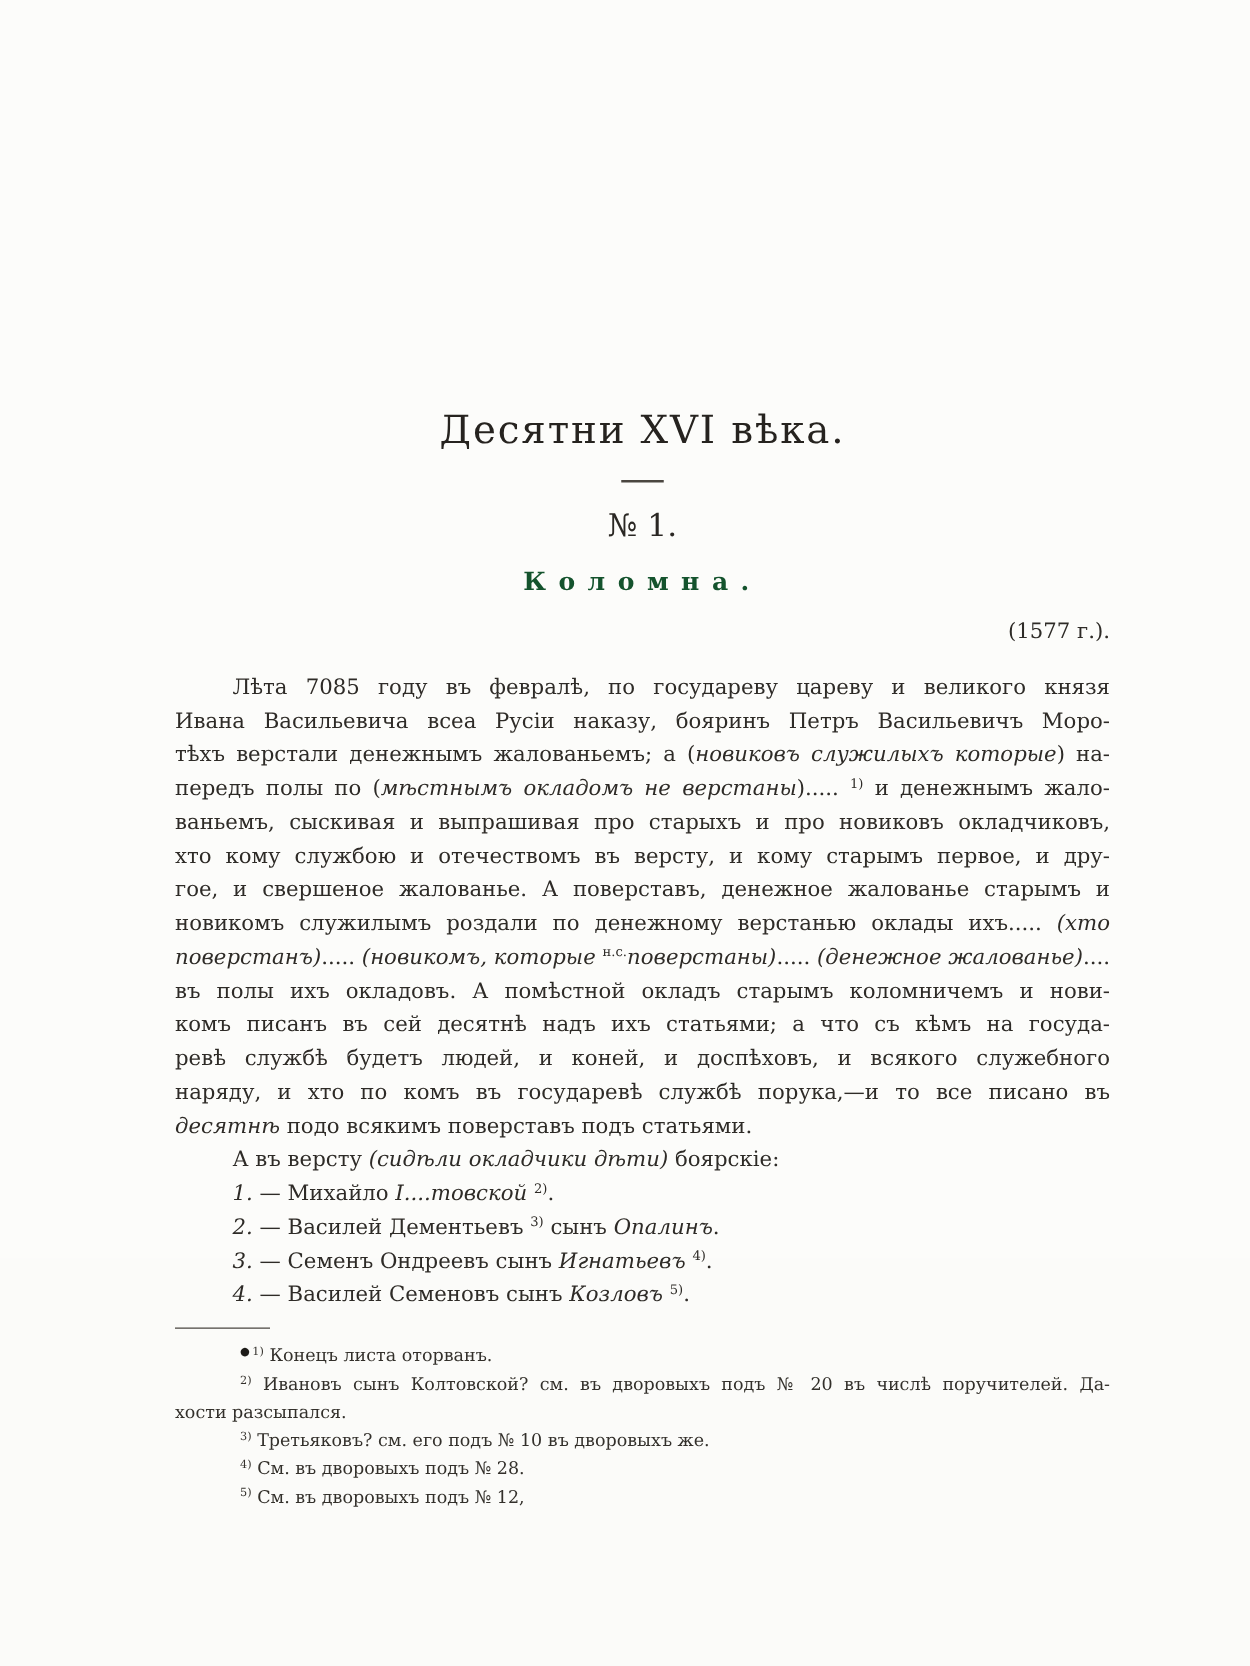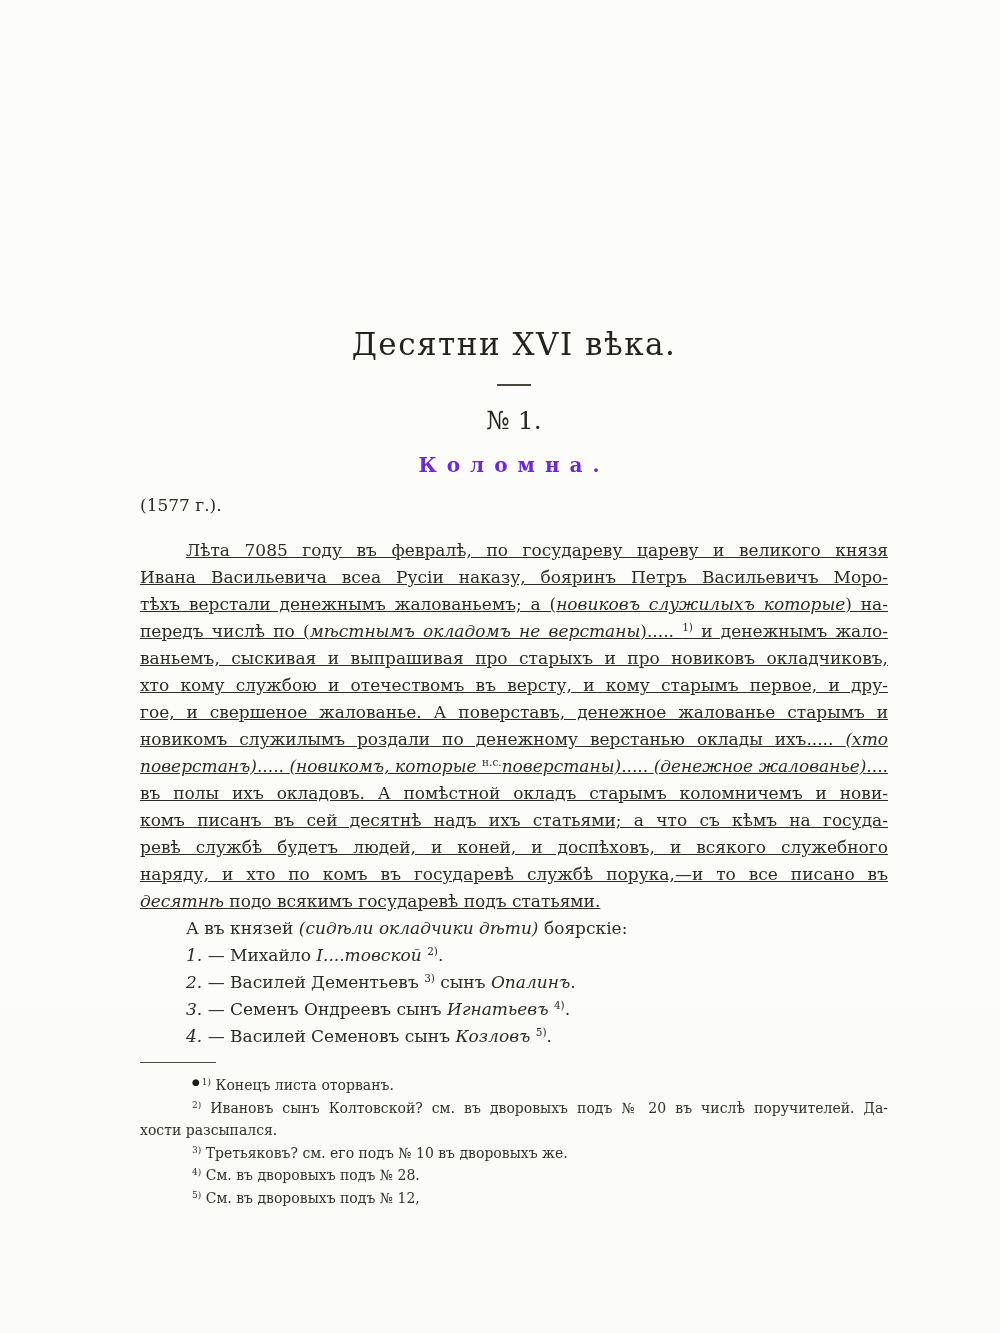--- a/index.html
+++ b/index.html
@@ -14,26 +14,26 @@
   .textblock { position: absolute; left: 140px; top: 0; width: 748px; }
 
   .title {
     margin-top: 326px; text-align: center;
     font-size: 31px; letter-spacing: 1.5px; color: #26231f;
   }
   .title-divider { width: 34px; height: 2px; background: #4a4640; margin: 22px auto 0; }
   .no-heading { margin-top: 20px; text-align: center; font-size: 25px; color: #2a2723; }
   .place-heading {
     margin-top: 18px; text-align: center;
-    font-size: 20px; font-weight: bold; letter-spacing: 10px; color: #6d28d9;
+    font-size: 20px; font-weight: bold; letter-spacing: 10px; color: #14532d;
   }
-  .year-heading { margin-top: 18px; text-align: left; font-size: 17px; }
+  .year-heading { margin-top: 18px; text-align: right; font-size: 17px; }
 
   .paragraph { margin-top: 22px; font-size: 17px; line-height: 27px; }
-  .p-line { text-align: justify; text-align-last: justify; text-decoration: underline; }
+  .p-line { text-align: justify; text-align-last: justify; }
   .p-line.first { text-indent: 46px; }
   .p-line.end { text-align-last: left; }
 
   .oklad { font-size: 17px; line-height: 27px; padding-left: 46px; }
   .list-line { font-size: 17px; line-height: 27px; padding-left: 46px; }
 
   .seg-i { font-style: italic; }
   sup { font-size: 10.5px; line-height: 0; vertical-align: 6px; }
   .seg-blot { font-size: 9px; vertical-align: 5px; margin-right: 2px; color: #1d1b18; }
 
@@ -53,34 +53,34 @@
     <div class="title">Десятни XVI вѣка.</div>
     <div class="title-divider"></div>
     <div class="no-heading">№ 1.</div>
     <div class="place-heading">Коломна.</div>
     <div class="year-heading">(1577 г.).</div>
 
     <div class="paragraph">
         <div class="p-line first"><span>Лѣта 7085 году въ февралѣ, по государеву цареву и великого князя</span></div>
         <div class="p-line"><span>Ивана Васильевича всеа Русіи наказу, бояринъ Петръ Васильевичъ Моро-</span></div>
         <div class="p-line"><span>тѣхъ верстали денежнымъ жалованьемъ; а (</span><span class="seg-i">новиковъ служилыхъ которые</span><span>) на-</span></div>
-        <div class="p-line"><span>передъ числѣ по (</span><span class="seg-i">мѣстнымъ окладомъ не верстаны</span><span>)..... </span><sup>1)</sup><span> и денежнымъ жало-</span></div>
+        <div class="p-line"><span>передъ полы по (</span><span class="seg-i">мѣстнымъ окладомъ не верстаны</span><span>)..... </span><sup>1)</sup><span> и денежнымъ жало-</span></div>
         <div class="p-line"><span>ваньемъ, сыскивая и выпрашивая про старыхъ и про новиковъ окладчиковъ,</span></div>
         <div class="p-line"><span>хто кому службою и отечествомъ въ версту, и кому старымъ первое, и дру-</span></div>
         <div class="p-line"><span>гое, и свершеное жалованье. А поверставъ, денежное жалованье старымъ и</span></div>
         <div class="p-line"><span>новикомъ служилымъ роздали по денежному верстанью оклады ихъ..... </span><span class="seg-i">(хто</span></div>
         <div class="p-line"><span class="seg-i">поверстанъ)</span><span>..... </span><span class="seg-i">(новикомъ, которые </span><sup>н.с.</sup><span class="seg-i">поверстаны)</span><span>..... </span><span class="seg-i">(денежное жалованье)</span><span>....</span></div>
         <div class="p-line"><span>въ полы ихъ окладовъ. А помѣстной окладъ старымъ коломничемъ и нови-</span></div>
         <div class="p-line"><span>комъ писанъ въ сей десятнѣ надъ ихъ статьями; а что съ кѣмъ на госуда-</span></div>
         <div class="p-line"><span>ревѣ службѣ будетъ людей, и коней, и доспѣховъ, и всякого служебного</span></div>
         <div class="p-line"><span>наряду, и хто по комъ въ государевѣ службѣ порука,—и то все писано въ</span></div>
-        <div class="p-line end"><span class="seg-i">десятнѣ</span><span> подо всякимъ государевѣ подъ статьями.</span></div>
+        <div class="p-line end"><span class="seg-i">десятнѣ</span><span> подо всякимъ поверставъ подъ статьями.</span></div>
       </div>
 
-    <div class="oklad"><span>А въ князей </span><span class="seg-i">(сидѣли окладчики дѣти)</span><span> боярскіе:</span></div>
+    <div class="oklad"><span>А въ версту </span><span class="seg-i">(сидѣли окладчики дѣти)</span><span> боярскіе:</span></div>
 
     <div class="list">
         <div class="list-line"><span class="seg-i">1.</span><span> — Михайло </span><span class="seg-i">І....товской</span><span> </span><sup>2)</sup><span>.</span></div>
         <div class="list-line"><span class="seg-i">2.</span><span> — Василей Дементьевъ </span><sup>3)</sup><span> сынъ </span><span class="seg-i">Опалинъ</span><span>.</span></div>
         <div class="list-line"><span class="seg-i">3.</span><span> — Семенъ Ондреевъ сынъ </span><span class="seg-i">Игнатьевъ</span><span> </span><sup>4)</sup><span>.</span></div>
         <div class="list-line"><span class="seg-i">4.</span><span> — Василей Семеновъ сынъ </span><span class="seg-i">Козловъ</span><span> </span><sup>5)</sup><span>.</span></div>
       </div>
 
     <div class="fn-divider"></div>
 

